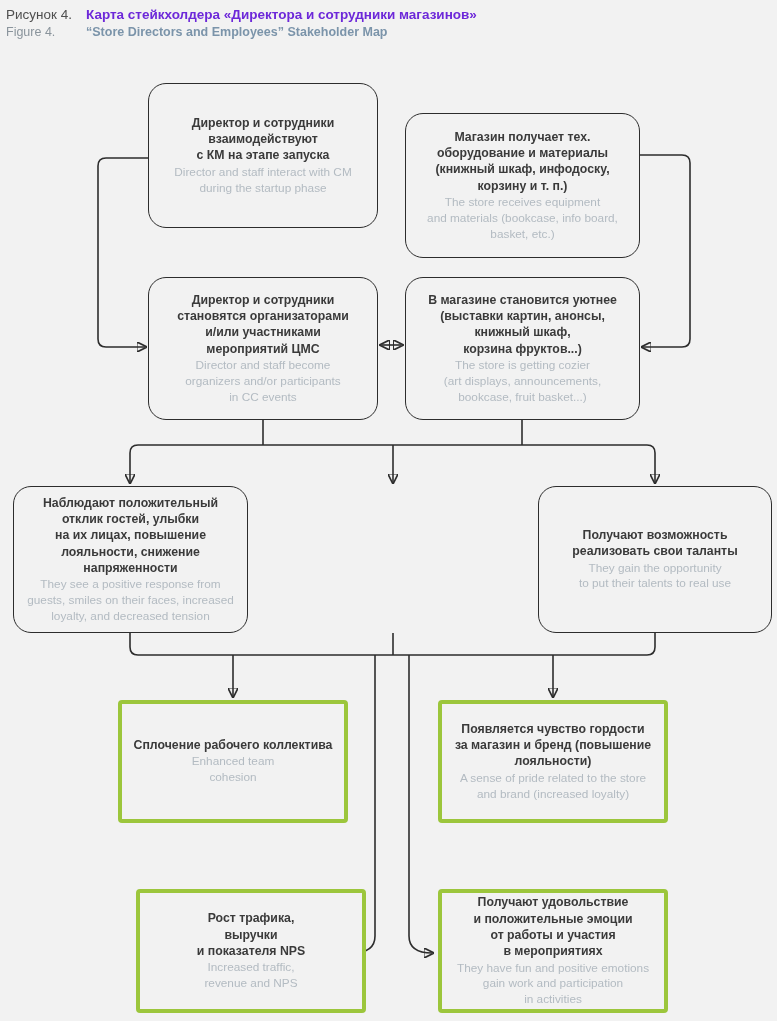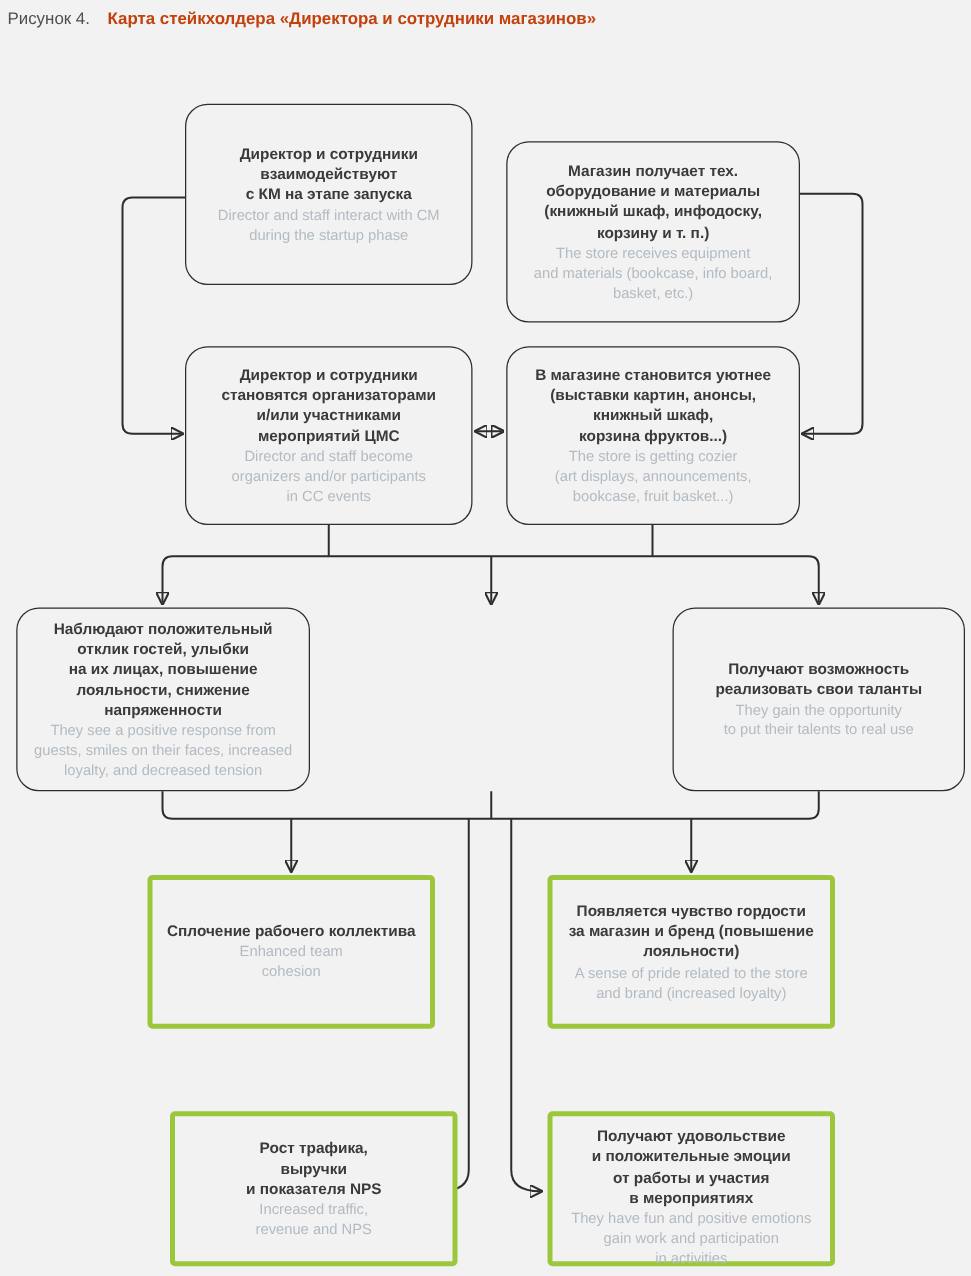--- a/index.html
+++ b/index.html
@@ -13,21 +13,21 @@
     background:#f2f2f2;
     overflow:hidden;
     text-decoration:underline;
   }
   .title-block { position:absolute; left:6px; top:7px; }
   .title-row { display:flex; align-items:baseline; }
   .t-label {
     flex:0 0 80px; width:80px;
     font-size:13.5px; color:#4f4f4f;
   }
-  .t-main { font-weight:bold; font-size:13.5px; color:#c2410c; }
+  .t-main { font-weight:bold; font-size:13.5px; color:#6d28d9; }
   .title-row.en { margin-top:3px; }
   .t-label-en { flex:0 0 80px; width:80px; font-size:12.5px; color:#8a949c; }
   .t-sub { font-weight:bold; font-size:12.5px; color:#7b94aa; }
 
   .connectors { position:absolute; left:0; top:0; pointer-events:none; }
   .connectors path { stroke:#2d2d2d; stroke-width:1.6; fill:none; }
 
   .node {
     position:absolute; box-sizing:border-box;
     border:1.5px solid #2d2d2d; border-radius:18px;
@@ -47,20 +47,24 @@
 </style>
 </head>
 <body>
 
 <div class="canvas">
 
   <div class="title-block">
     <div class="title-row">
       <span class="t-label">Рисунок 4.</span>
       <span class="t-main">Карта стейкхолдера «Директора и сотрудники магазинов»</span>
+    </div>
+    <div class="title-row en">
+      <span class="t-label-en">Figure 4.</span>
+      <span class="t-sub">“Store Directors and Employees” Stakeholder Map</span>
     </div>
   </div>
 
   <svg class="connectors" width="777" height="1021" viewBox="0 0 777 1021">
     <defs>
       <marker id="ah" viewBox="0 0 10 10" refX="8" refY="5" markerWidth="6.5" markerHeight="6.5" orient="auto-start-reverse">
         <path d="M0 0 L10 5 L0 10 Z" fill="#2d2d2d" stroke="none"></path>
       </marker>
     </defs>
     <path d="M148 158 L106 158 Q98 158 98 166 L98 339 Q98 347 106 347 L145 347" marker-end="url(#ah)"></path>
@@ -150,21 +154,21 @@
   </div>
 
   <div class="node green" style="left:136px; top:889px; width:230px; height:124px;">
     <div class="ru">Рост трафика,
 выручки
 и показателя NPS</div>
     <div class="en">Increased traffic,
 revenue and NPS</div>
   </div>
 
-  <div class="node green" style="left:438px; top:889px; width:230px; height:124px;justify-content:space-between;">
+  <div class="node green" style="left:438px; top:889px; width:230px; height:124px;">
     <div class="ru">Получают удовольствие
 и положительные эмоции
 от работы и участия
 в мероприятиях</div>
     <div class="en">They have fun and positive emotions
 gain work and participation
 in activities</div>
   </div>
 
 </div>

